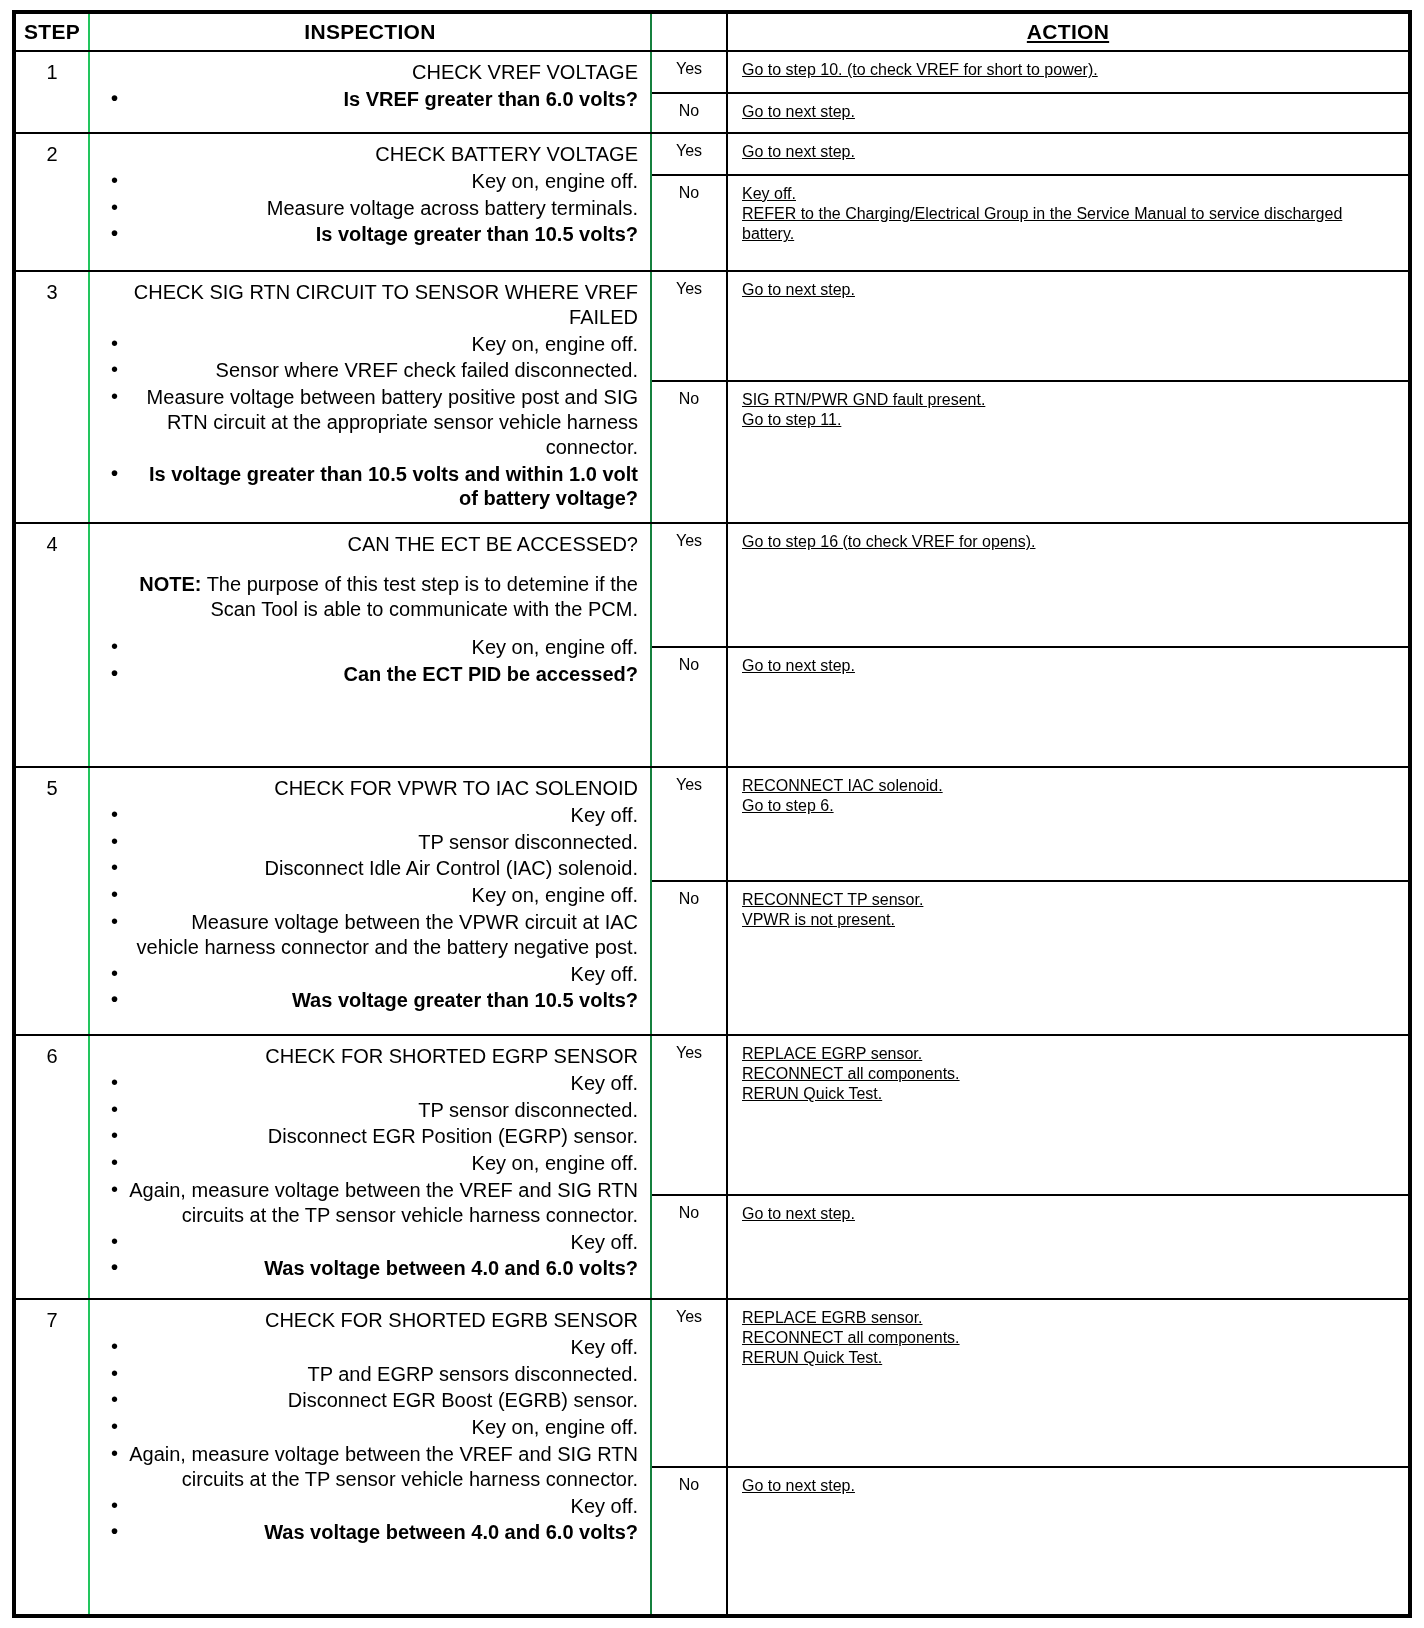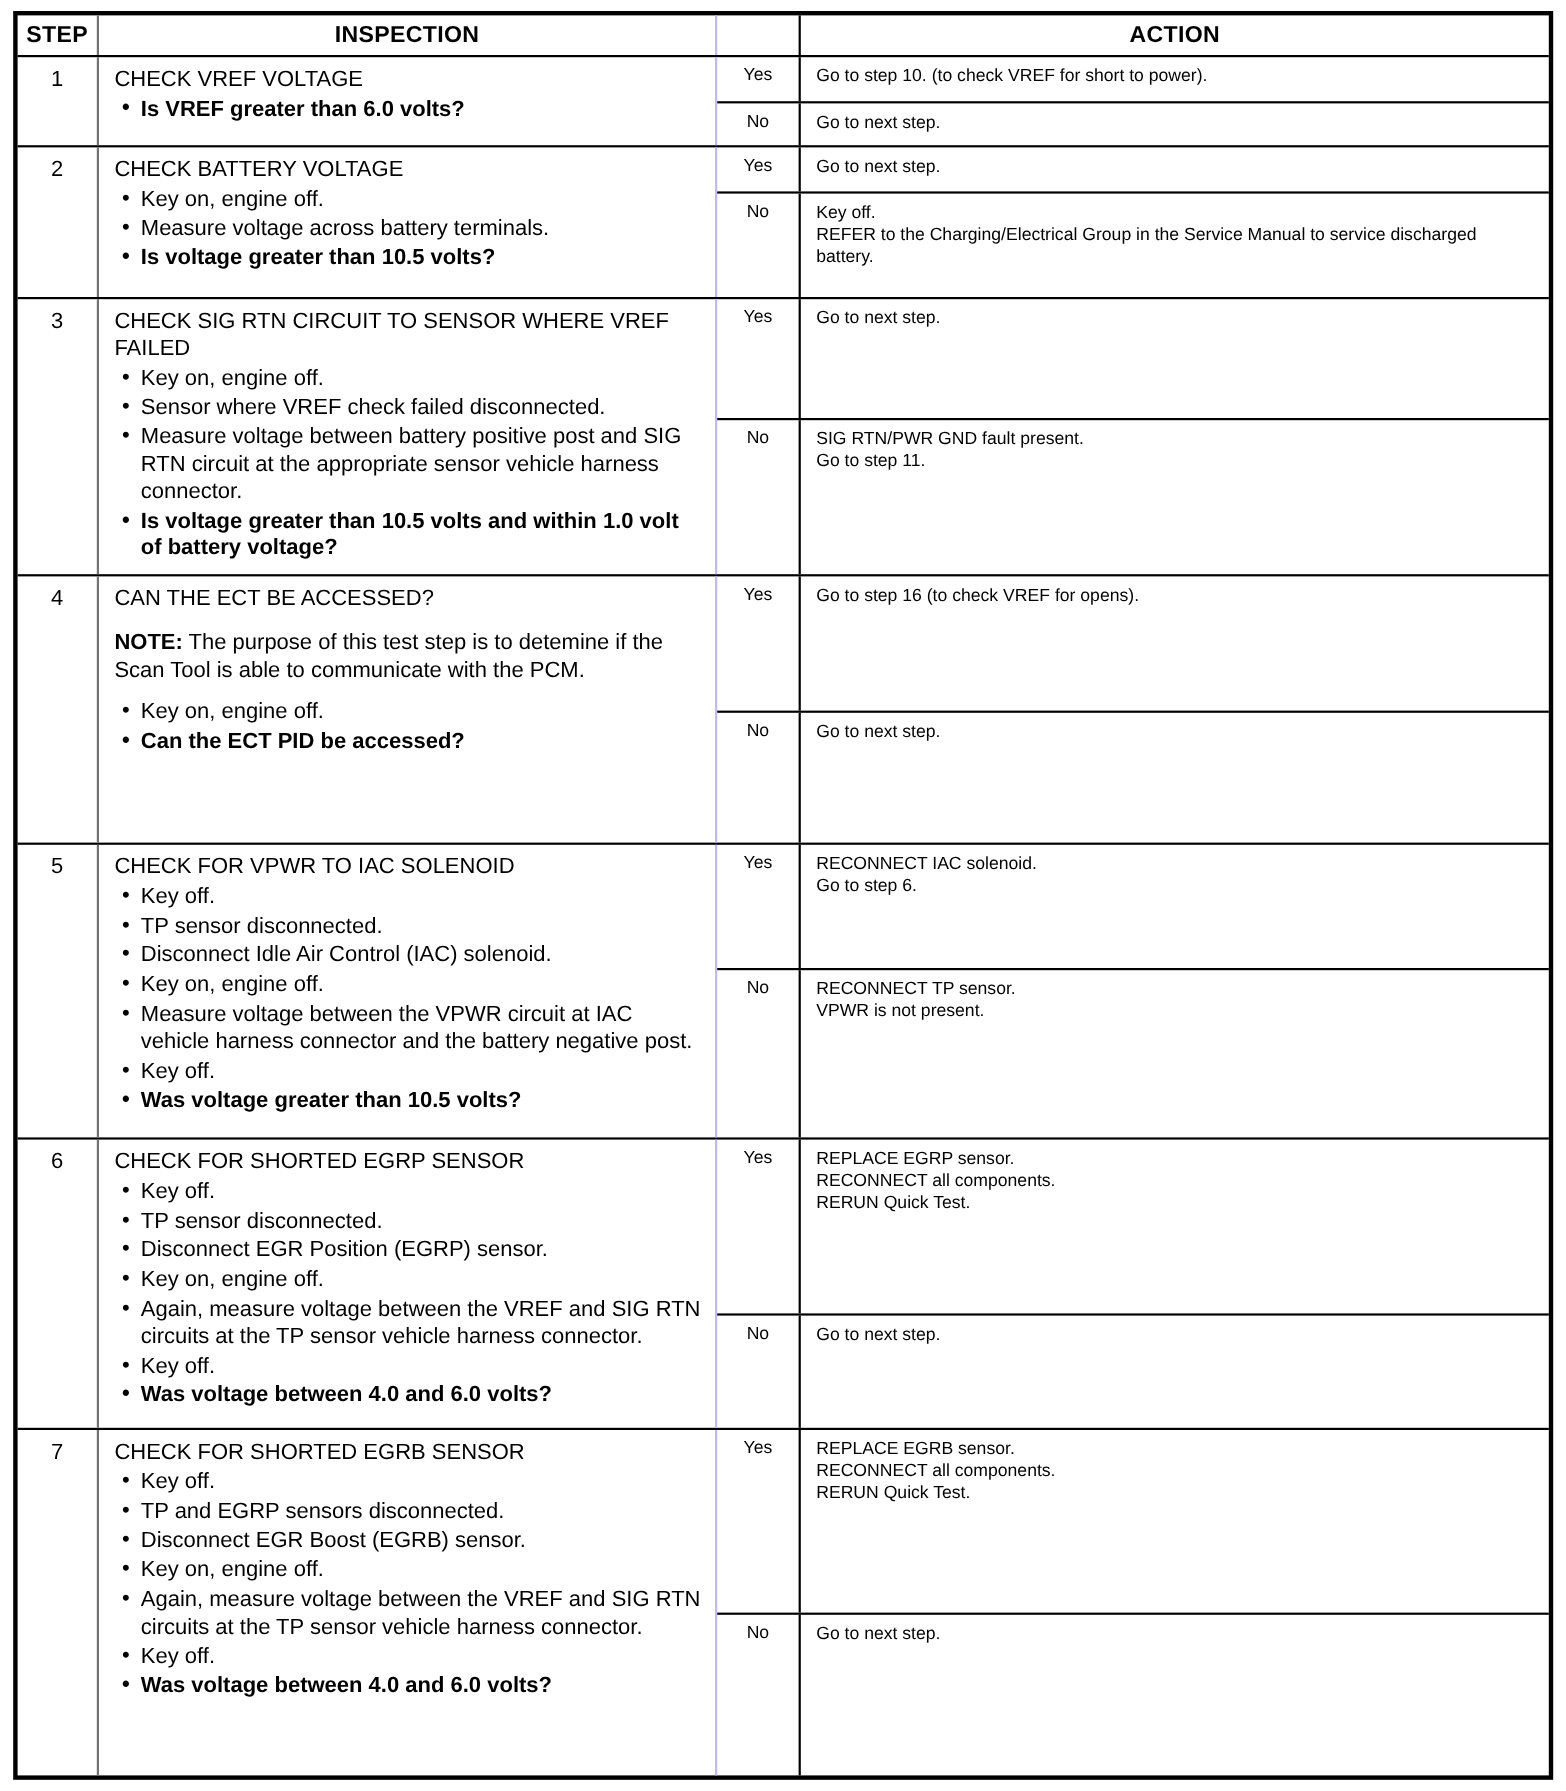--- a/index.html
+++ b/index.html
@@ -8,24 +8,24 @@
     background:#ffffff;padding:10px 12px 14px 12px;
     font-family:"Liberation Sans",sans-serif;color:#000;
   }
   .sheet{border:4px solid #000;background:#fff;}
   .cell{box-sizing:border-box;}
   
   .hrow{display:flex;min-height:36px;}
   .hrow .cell{display:flex;align-items:center;justify-content:center;
     font-weight:bold;font-size:21px;letter-spacing:0.3px;}
   
-  .step-col{width:74px;flex:0 0 74px;border-right:2px solid #737373;}
-  .insp-col{width:562px;flex:0 0 562px;border-right:2px solid #c4b5fd;}
+  .step-col{width:74px;flex:0 0 74px;border-right:2px solid #22c55e;}
+  .insp-col{width:562px;flex:0 0 562px;border-right:2px solid #15803d;text-align:right;}
   .yn-col{width:76px;flex:0 0 76px;border-right:2px solid #000;}
-  .action-col{flex:1 1 auto;min-width:0;}
+  .action-col{flex:1 1 auto;min-width:0;text-decoration:underline;}
   
   .row{display:flex;border-top:2px solid #000;align-items:stretch;}
   .step-num{padding-top:9px;text-align:center;font-size:20px;}
   .inspection{padding:8px 12px 0 14px;font-size:20px;line-height:1.24;}
   .insp-title{margin-bottom:2px;}
   .bullet{position:relative;padding-left:24px;margin-top:2px;}
   .bullet::before{content:"\2022";position:absolute;left:7px;top:-1px;}
   .bullet.b{font-weight:bold;}
   .note{margin:15px 0 14px 0;}
   .right{flex:1 1 auto;min-width:0;display:flex;flex-direction:column;}

